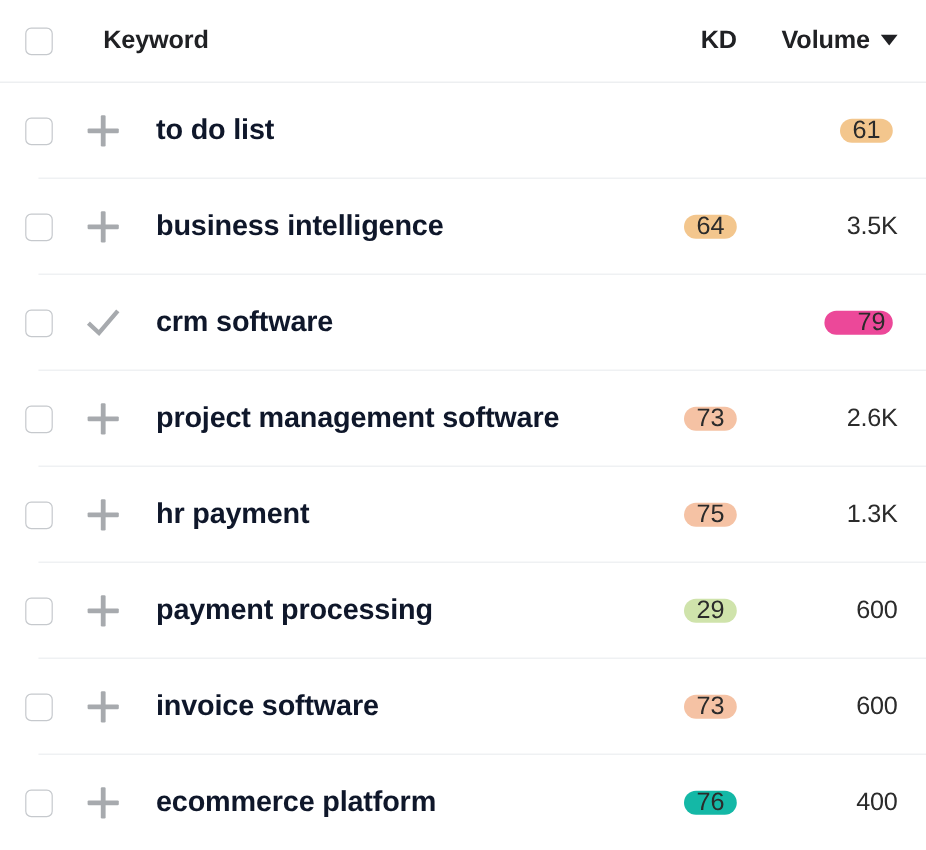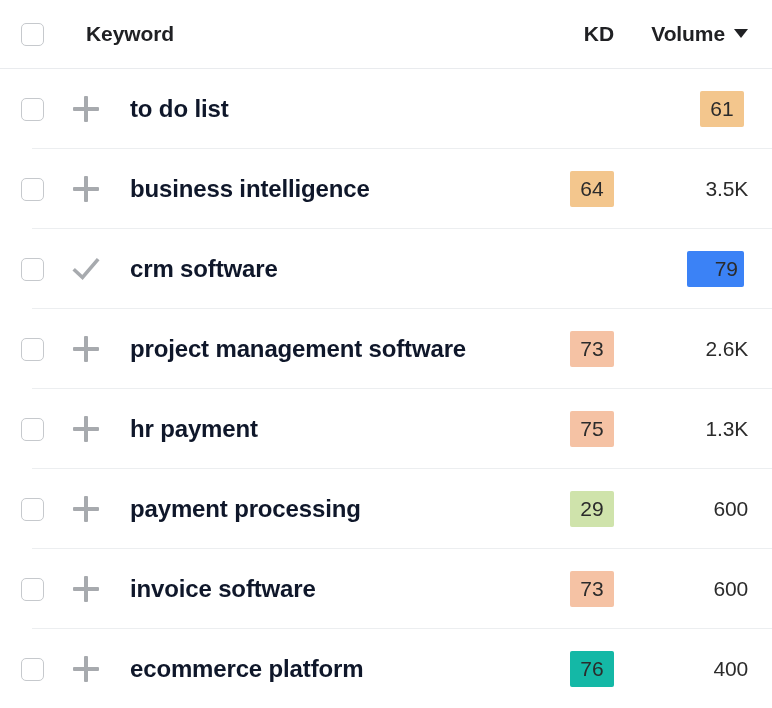--- a/index.html
+++ b/index.html
@@ -162,22 +162,22 @@
   
   .check-icon {
     width: 28px;
     height: 26px;
     display: block;
   }
 
   
   .kd-badge {
     min-width: 44px;
-    height: 36px;
-    border-radius: 2px;
+    height: 20px;
+    border-radius: 17px;
     display: flex;
     align-items: center;
     justify-content: center;
     font-size: 21px;
     color: #2b2b2b;
     box-sizing: border-box;
     padding: 0 6px;
   }
 
   
@@ -249,21 +249,21 @@
         </div>
         <div class="col-action">
           <svg class="check-icon" viewBox="0 0 28 26" fill="none" xmlns="http://www.w3.org/2000/svg">
             <path d="M3 14.5 L10.5 21.5 L25 4.5" stroke="#a7aaae" stroke-width="3.6" stroke-linecap="square" stroke-linejoin="miter"></path>
           </svg>
         </div>
         <div class="col-keyword">
           <a class="keyword-link" href="#">crm software</a>
         </div>
         <div class="col-kd">
-          <div class="kd-badge" style="background: #3b82f6; padding-left: 28px;">79</div>
+          <div class="kd-badge" style="background: #ec4899; padding-left: 28px;">79</div>
         </div>
       </div>
       <div class="table-row">
         <div class="col-check">
           <div class="checkbox"></div>
         </div>
         <div class="col-action">
           <div class="plus-icon"></div>
         </div>
         <div class="col-keyword">

